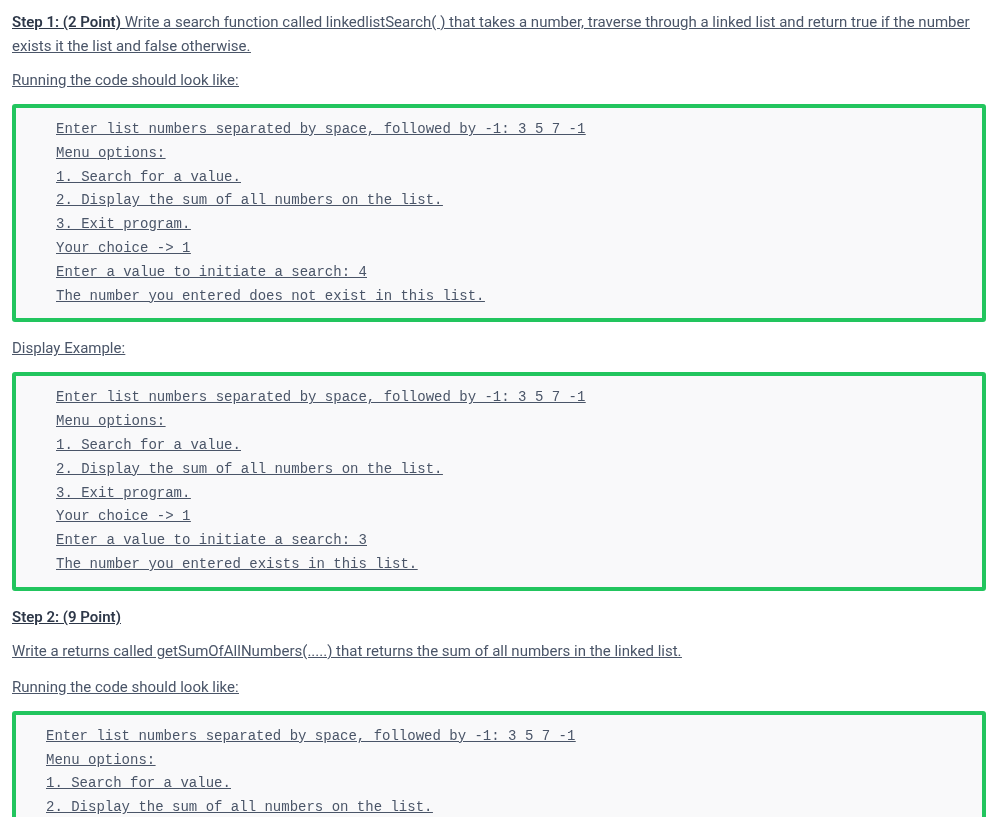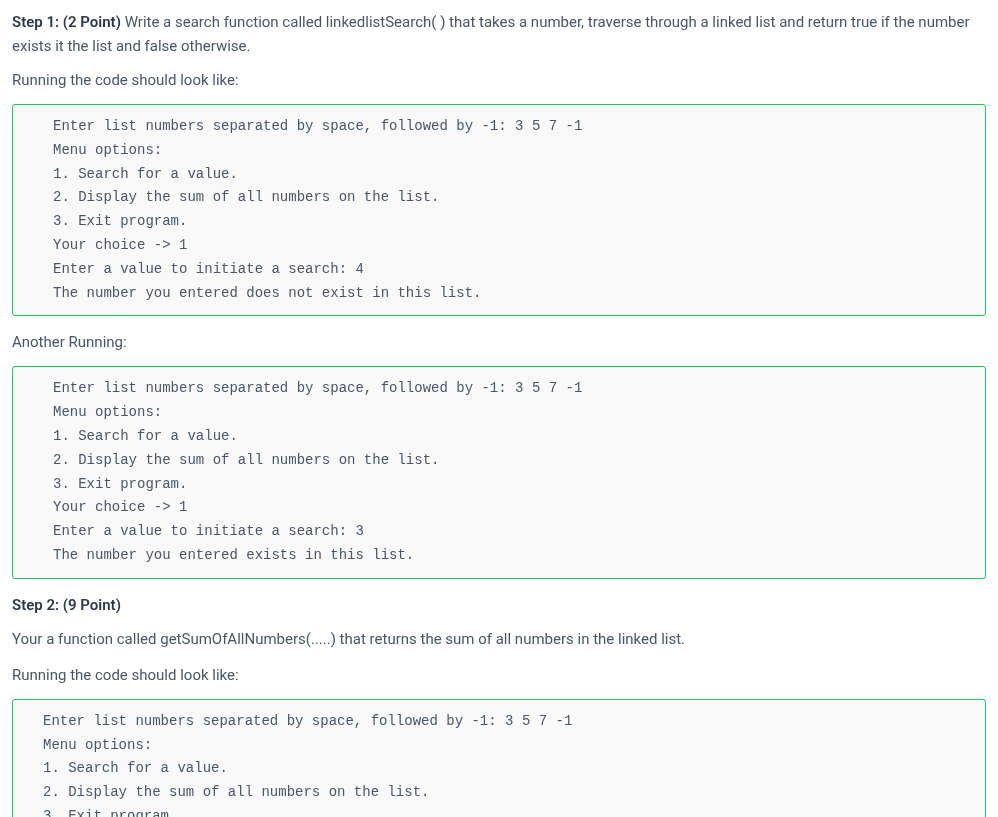--- a/index.html
+++ b/index.html
@@ -1,15 +1,15 @@
 <!DOCTYPE html>
 <html><head>
   <meta charset="utf-8">
   <style>
-    * { box-sizing: border-box; }
+    * { box-sizing: border-box; text-decoration: underline; }
     body {
       font-family: -apple-system, BlinkMacSystemFont, "Segoe UI", Roboto, "Helvetica Neue", Arial, sans-serif;
       font-size: 15px;
       line-height: 1.6;
       color: #4a5568;
       margin: 0;
       padding: 10px 12px;
       background: #ffffff;
       width: 998px;
     }
@@ -19,21 +19,21 @@
     }
     .step-title {
       color: #2d3748;
       font-weight: 600;
     }
     .step-line {
       margin-bottom: 10px;
     }
     pre {
       background: #f9f9fa;
-      border: 1px solid #22c55e;
+      border: 4px solid #22c55e;
       border-radius: 3px;
       padding: 10px 14px 10px 40px;
       margin: 0 0 14px 0;
       font-family: "Courier New", Courier, monospace;
       font-size: 14px;
       line-height: 1.7;
       color: #4a5568;
       white-space: pre;
       overflow-x: auto;
     }
@@ -52,36 +52,36 @@
 
 <pre>Enter list numbers separated by space, followed by -1: 3 5 7 -1
 Menu options:
 1. Search for a value.
 2. Display the sum of all numbers on the list.
 3. Exit program.
 Your choice -&gt; 1
 Enter a value to initiate a search: 4
 The number you entered does not exist in this list.</pre>
 
-<p>Another Running:</p>
+<p>Display Example:</p>
 
 <pre>Enter list numbers separated by space, followed by -1: 3 5 7 -1
 Menu options:
 1. Search for a value.
 2. Display the sum of all numbers on the list.
 3. Exit program.
 Your choice -&gt; 1
 Enter a value to initiate a search: 3
 The number you entered exists in this list.</pre>
 
 <p class="step-line">
   <span class="step-title">Step 2: (9 Point)</span>
 </p>
 
-<p>Your a function called getSumOfAllNumbers(.....) that returns the sum of all numbers in the linked list.</p>
+<p>Write a returns called getSumOfAllNumbers(.....) that returns the sum of all numbers in the linked list.</p>
 
 <p>Running the code should look like:</p>
 
 <pre class="pre-less-indent">Enter list numbers separated by space, followed by -1: 3 5 7 -1
 Menu options:
 1. Search for a value.
 2. Display the sum of all numbers on the list.
 3. Exit program.
 Your choice -&gt; 2
 The sum of all numbers on the list is: 15</pre>

